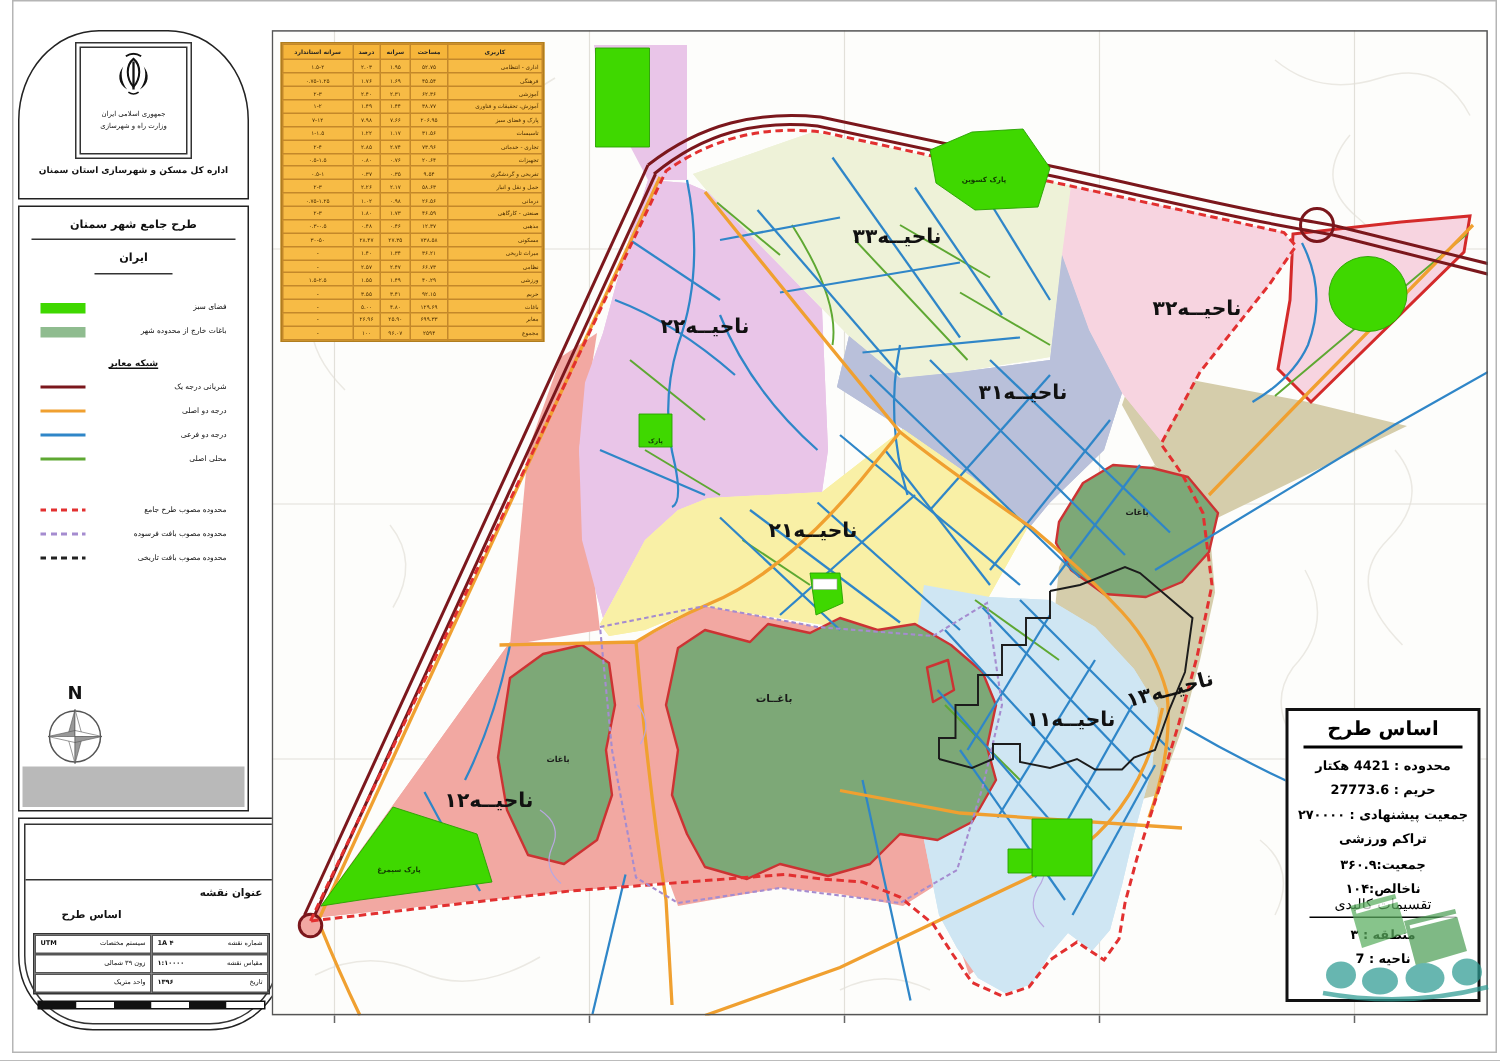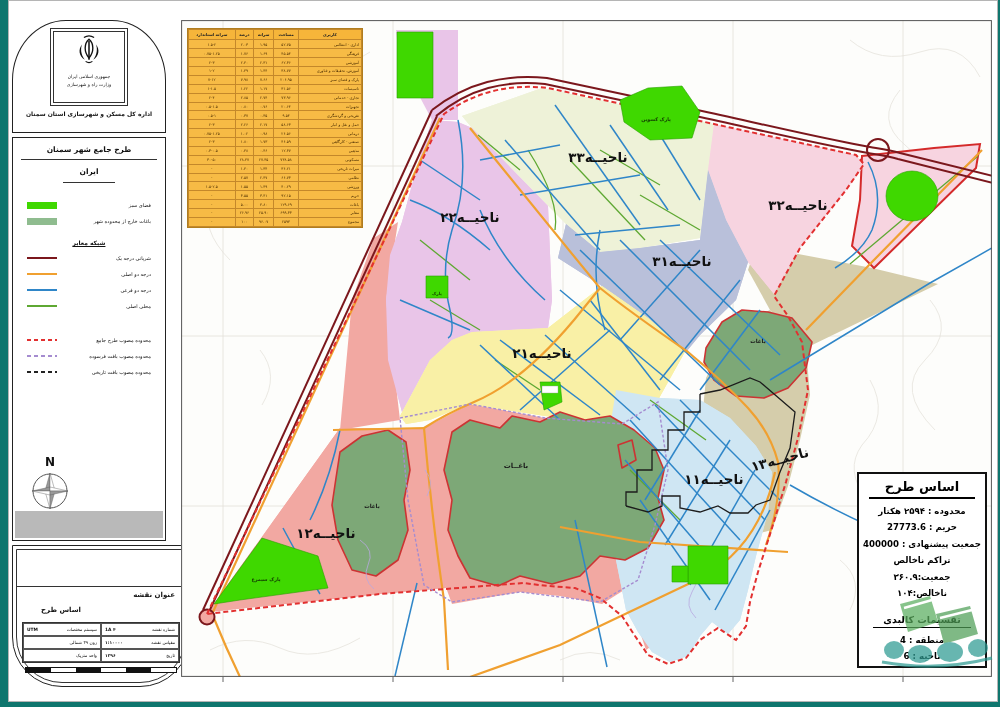--- a/index.html
+++ b/index.html
@@ -1,16 +1,16 @@
 <!DOCTYPE html>
 <html><head>
 <meta charset="utf-8">
 <style>
   html,body{margin:0;padding:0;background:#8a8a8a;font-family:"DejaVu Sans",sans-serif;}
-  #app{position:relative;width:1000px;height:707px;overflow:hidden;background:#0f766e;}
+  #app{position:relative;width:1000px;height:707px;overflow:hidden;background:#ffffff;}
   .abs{position:absolute;}
   .paper{left:8px;top:0;width:990px;height:702px;background:#ffffff;border:1px solid #b5b5b5;box-sizing:border-box;}
   
   .logo-box{left:12px;top:20px;width:154px;height:113px;border:1.2px solid #222;border-radius:54px 54px 0 0/60px 60px 0 0;box-sizing:border-box;text-align:center;}
   .emblem-frame{margin:10px auto 0;width:72px;height:72px;border:1px solid #333;outline:1px solid #333;outline-offset:2px;box-sizing:border-box;padding-top:3px;}
   .agency-small{font-size:4.6px;line-height:1.7;color:#111;direction:rtl;}
   .agency-main{margin-top:7px;font-size:6px;font-weight:bold;color:#111;direction:rtl;}
   .legend-box{left:12px;top:137px;width:154px;height:404px;border:1.2px solid #222;box-sizing:border-box;}
   .lg-title{margin-top:7px;text-align:center;font-size:7.5px;font-weight:bold;direction:rtl;color:#111;}
   .lg-hr{border:none;border-top:1px solid #333;margin:5px 8px 0;}
@@ -38,21 +38,21 @@
   
   .landuse{left:187px;top:28px;width:176px;background:#f7bb45;border:1px solid #b07d1e;box-sizing:border-box;direction:rtl;z-index:5;}
   .landuse table{border-collapse:collapse;width:100%;}
   .landuse th{font-size:4px;font-weight:bold;color:#222;border:0.4px solid #c4882a;padding:2.2px 1px;background:#f6b53a;}
   .landuse td{font-size:3.8px;color:#4a2c00;border:0.4px solid #c4882a;padding:1.45px 1px;text-align:center;white-space:nowrap;}
   .landuse td:first-child{text-align:right;padding-right:2px;}
   .infobox{left:857px;top:472px;width:130px;height:196px;background:#fff;border:2px solid #111;box-sizing:border-box;direction:rtl;text-align:center;z-index:6;}
   .ib-title{font-size:13px;font-weight:bold;margin-top:5px;color:#000;}
   .ib-rule{border:none;border-top:2px solid #000;margin:3px 10px 4px;}
   .ib-line{font-size:8.6px;font-weight:bold;color:#000;margin-top:6.5px;}
-  .ib-divhdr{font-size:9.5px;font-weight:bold;margin-top:16px;color:#000;}
+  .ib-divhdr{font-size:9.5px;font-weight:normal;margin-top:0;color:#000;}
   .ib-rule2{border:none;border-top:1.6px solid #000;margin:2px 14px 2px;}
   .watermark{left:878px;top:592px;width:118px;height:82px;z-index:7;pointer-events:none;}
   svg text{font-family:"DejaVu Sans",sans-serif;}
   .dlabel{font-size:13.5px;font-weight:bold;fill:#111;}
   .slabel{fill:#123c00;font-weight:bold;}
 </style>
 </head>
 <body>
 
 <div id="app">
@@ -523,30 +523,30 @@
             <td>۱۰۰</td>
             <td>-</td>
           </tr>
         </tbody>
       </table>
   </div>
 
   <div class="abs infobox">
     <div class="ib-title">اساس طرح</div>
     <hr class="ib-rule">
-    <div class="ib-line">محدوده : ۲۵۹۴ هکتار</div>
+    <div class="ib-line">محدوده : 4421 هکتار</div>
     <div class="ib-line">حریم : 27773.6</div>
-    <div class="ib-line">جمعیت پیشنهادی : 400000</div>
-    <div class="ib-line">تراکم ناخالص</div>
+    <div class="ib-line">جمعیت پیشنهادی : ۲۷۰۰۰۰</div>
+    <div class="ib-line">تراکم ورزشی</div>
     <div class="ib-line">جمعیت:۳۶۰.۹</div>
     <div class="ib-line">ناخالص:۱۰۴</div>
     <div class="ib-divhdr">تقسیمات کالبدی</div>
     <hr class="ib-rule2">
-    <div class="ib-line">منطقه : 4</div>
-    <div class="ib-line">ناحیه : 6</div>
+    <div class="ib-line">منطقه : ۳</div>
+    <div class="ib-line">ناحیه : 7</div>
   </div>
 
   <svg class="abs watermark" viewBox="0 0 118 82">
     <g opacity="0.72">
       <path d="M22,12 L52,4 L60,30 L30,40 Z" fill="#5aae5f"></path>
       <path d="M26,16 L54,8" stroke="#fff" stroke-width="2.5" fill="none"></path>
       <path d="M58,22 L92,14 L100,42 L66,52 Z" fill="#4f9f57"></path>
       <path d="M62,26 L94,18" stroke="#fff" stroke-width="2.5" fill="none"></path>
       <ellipse cx="16" cy="58" rx="10" ry="9" fill="#2e9b92"></ellipse>
       <ellipse cx="42" cy="62" rx="12" ry="9" fill="#2e9b92"></ellipse>

